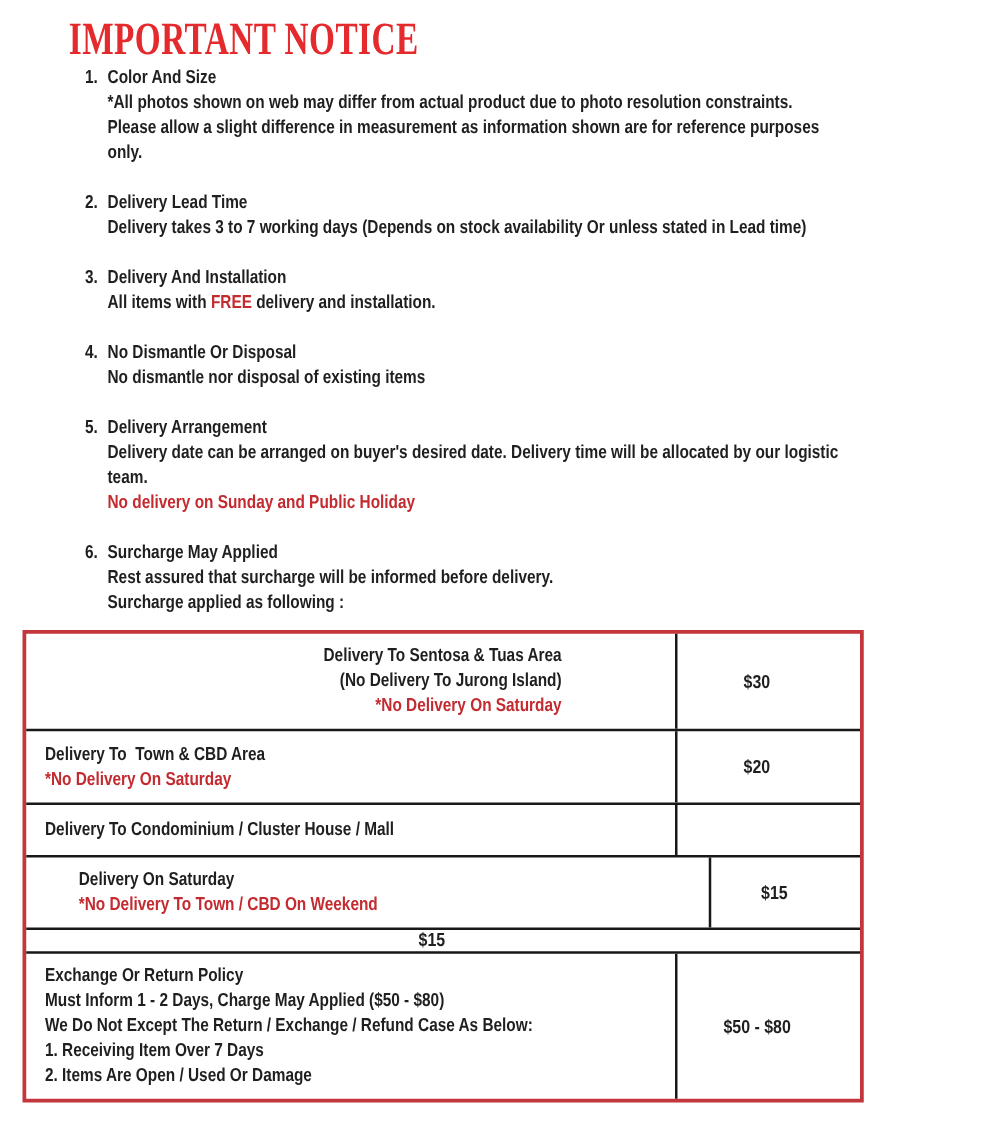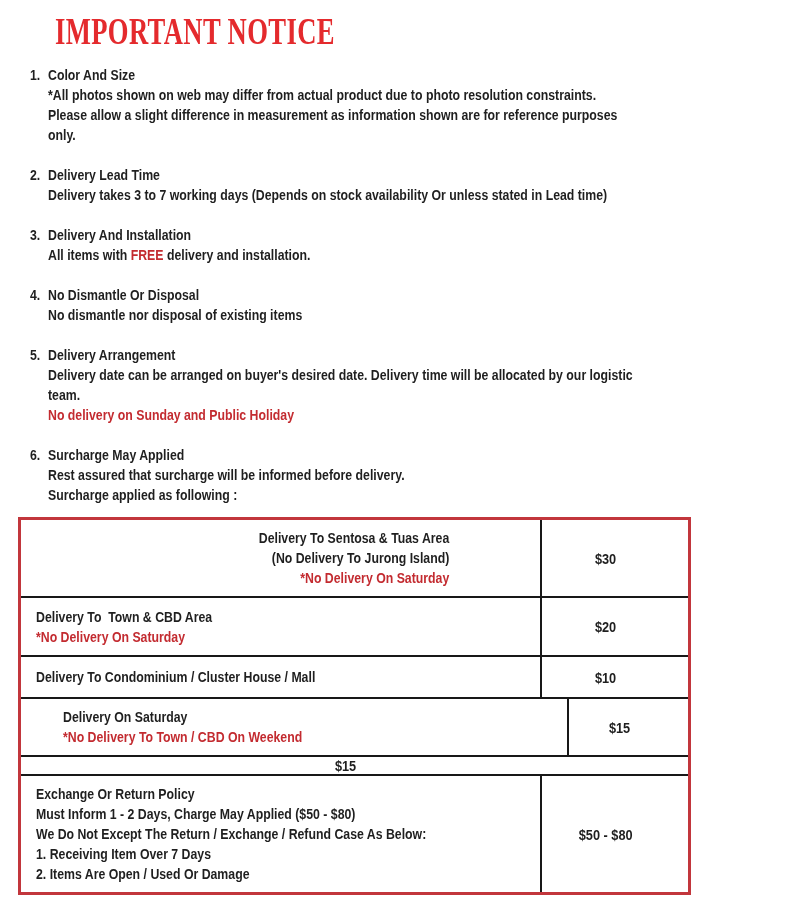--- a/index.html
+++ b/index.html
@@ -22,21 +22,21 @@
     font-size: 37px;
     line-height: 40px;
     letter-spacing: 0.5px;
     color: #e42a2d;
     transform: scaleX(0.72);
     transform-origin: 0 0;
     white-space: pre;
   }
 
   
-  .notices { margin-top: 13px; padding-left: 30px; }
+  .notices { padding-left: 68px; }
   .item { margin-bottom: 20px; }
   .line {
     height: 20px;
     line-height: 20px;
     font-size: 15px;
     font-weight: 700;
     white-space: pre;
     transform: scaleX(0.82);
     transform-origin: 0 50%;
   }
@@ -136,23 +136,20 @@
           <div class="line"><span class="red">*No Delivery On Saturday</span></div>
         </div>
         <div class="tprice">
           <div class="pv">$20</div>
         </div>
       </div>
       <div class="trow row-2">
         <div class="tdesc">
           <div class="line"><span>Delivery To Condominium / Cluster House / Mall</span></div>
         </div>
-        <div class="tprice">
-          <div class="pv">$10</div>
-        </div>
       </div>
       <div class="trow row-3">
         <div class="tdesc">
           <div class="line"><span>Delivery On Saturday</span></div>
           <div class="line"><span class="red">*No Delivery To Town / CBD On Weekend</span></div>
         </div>
         <div class="tprice">
           <div class="pv">$15</div>
         </div>
       </div>

